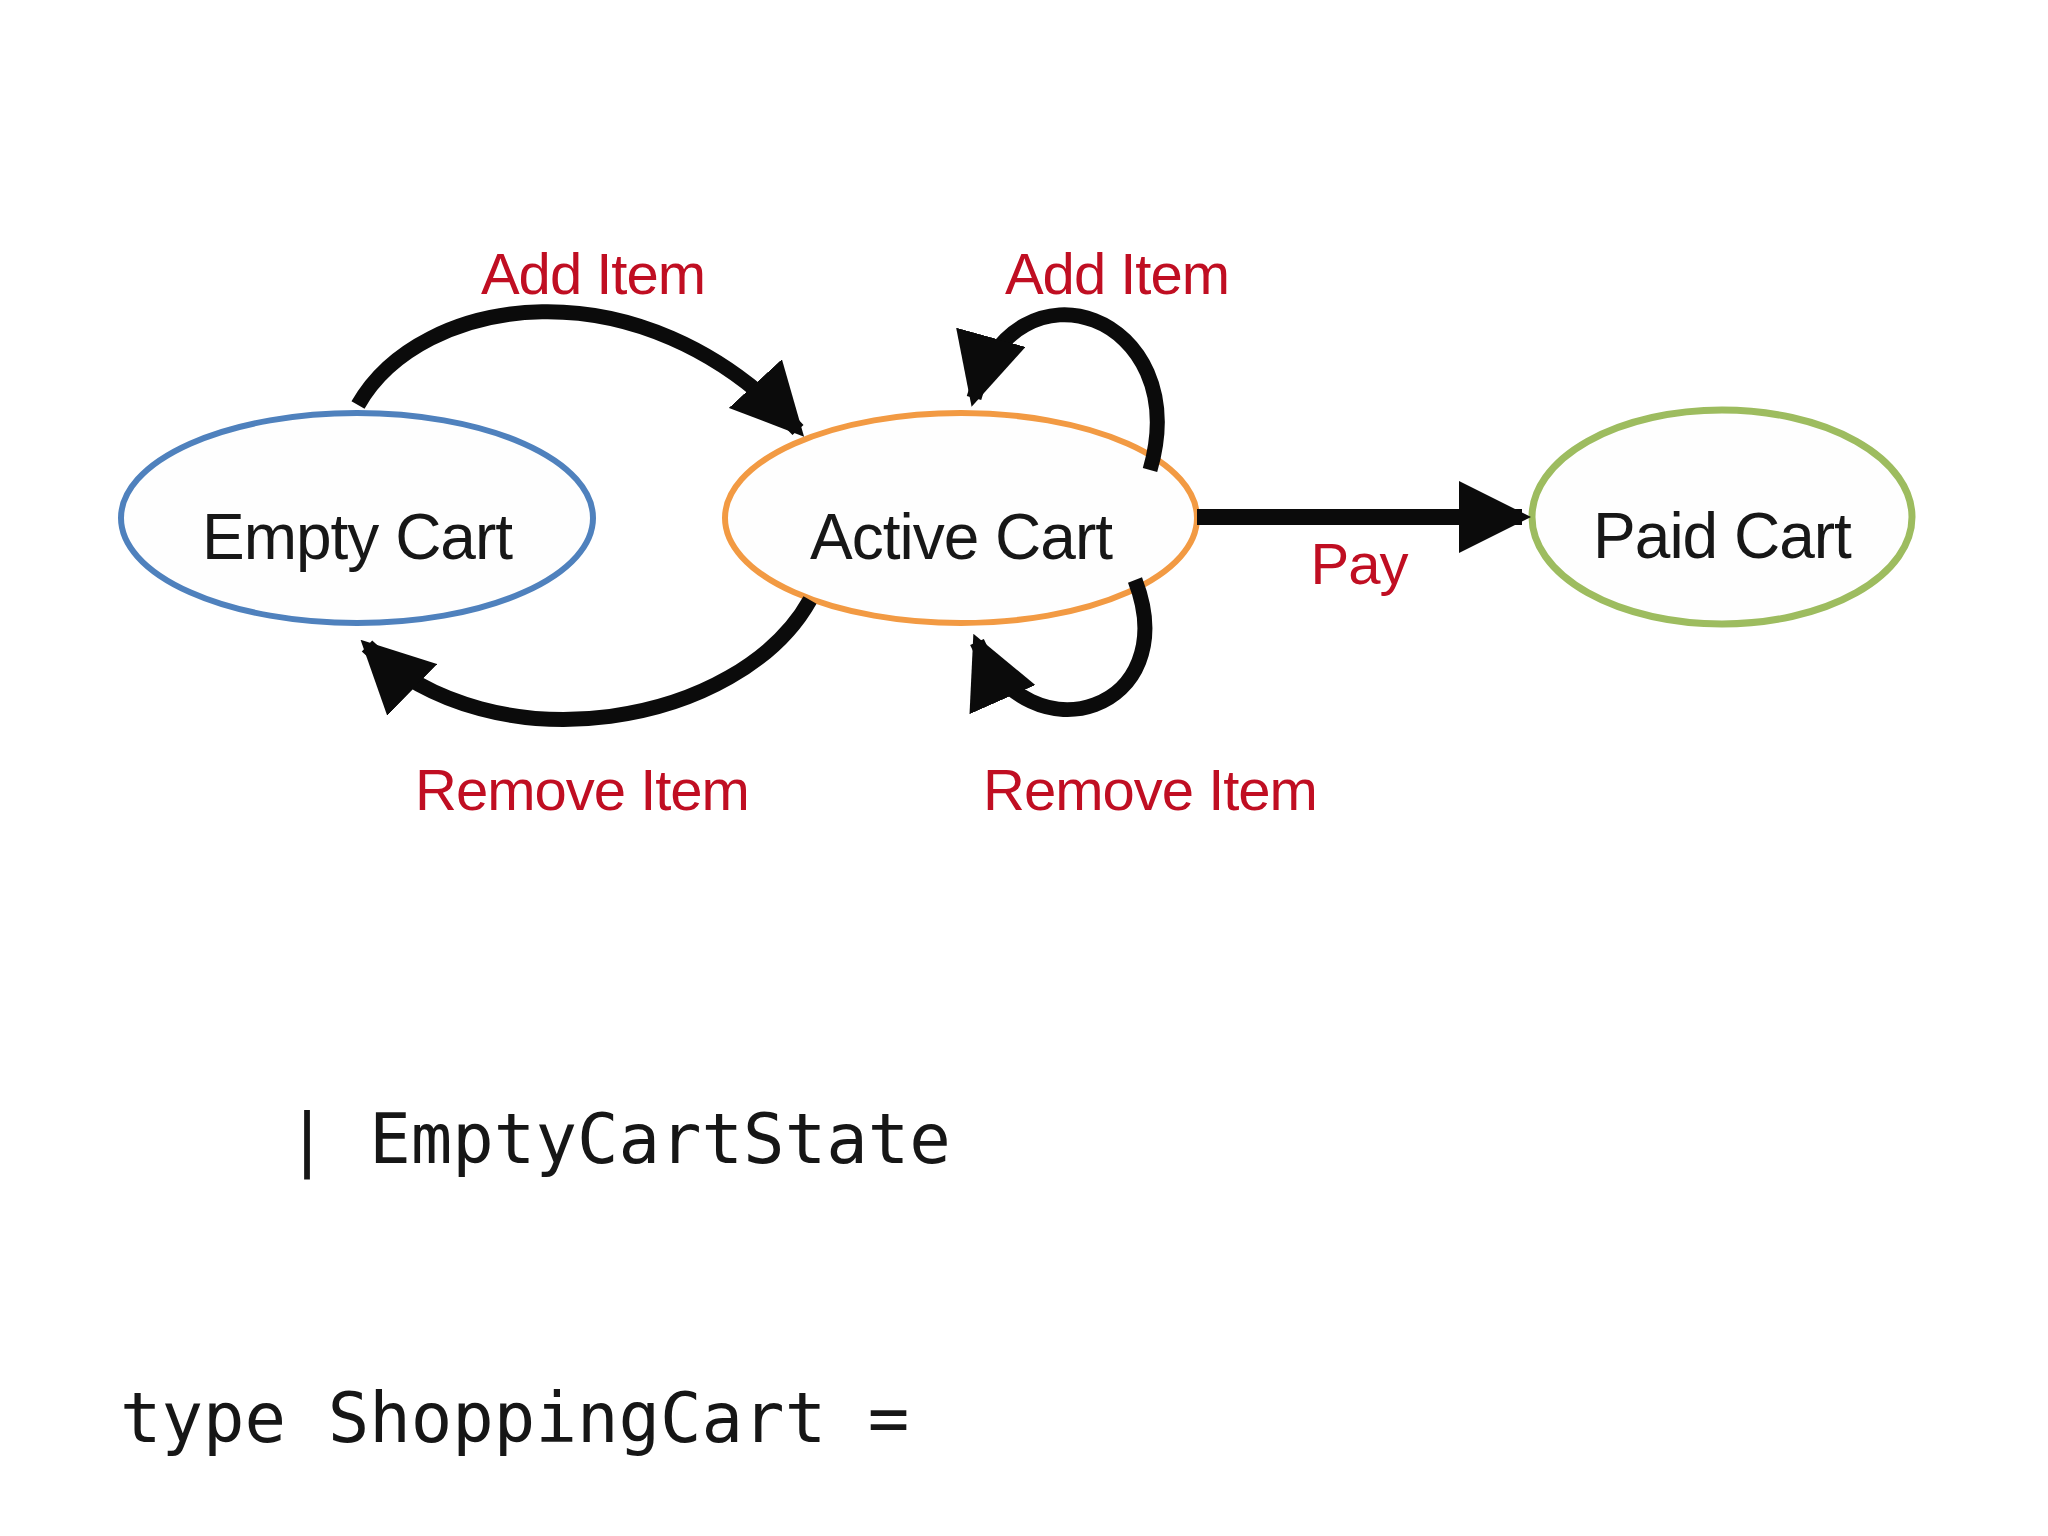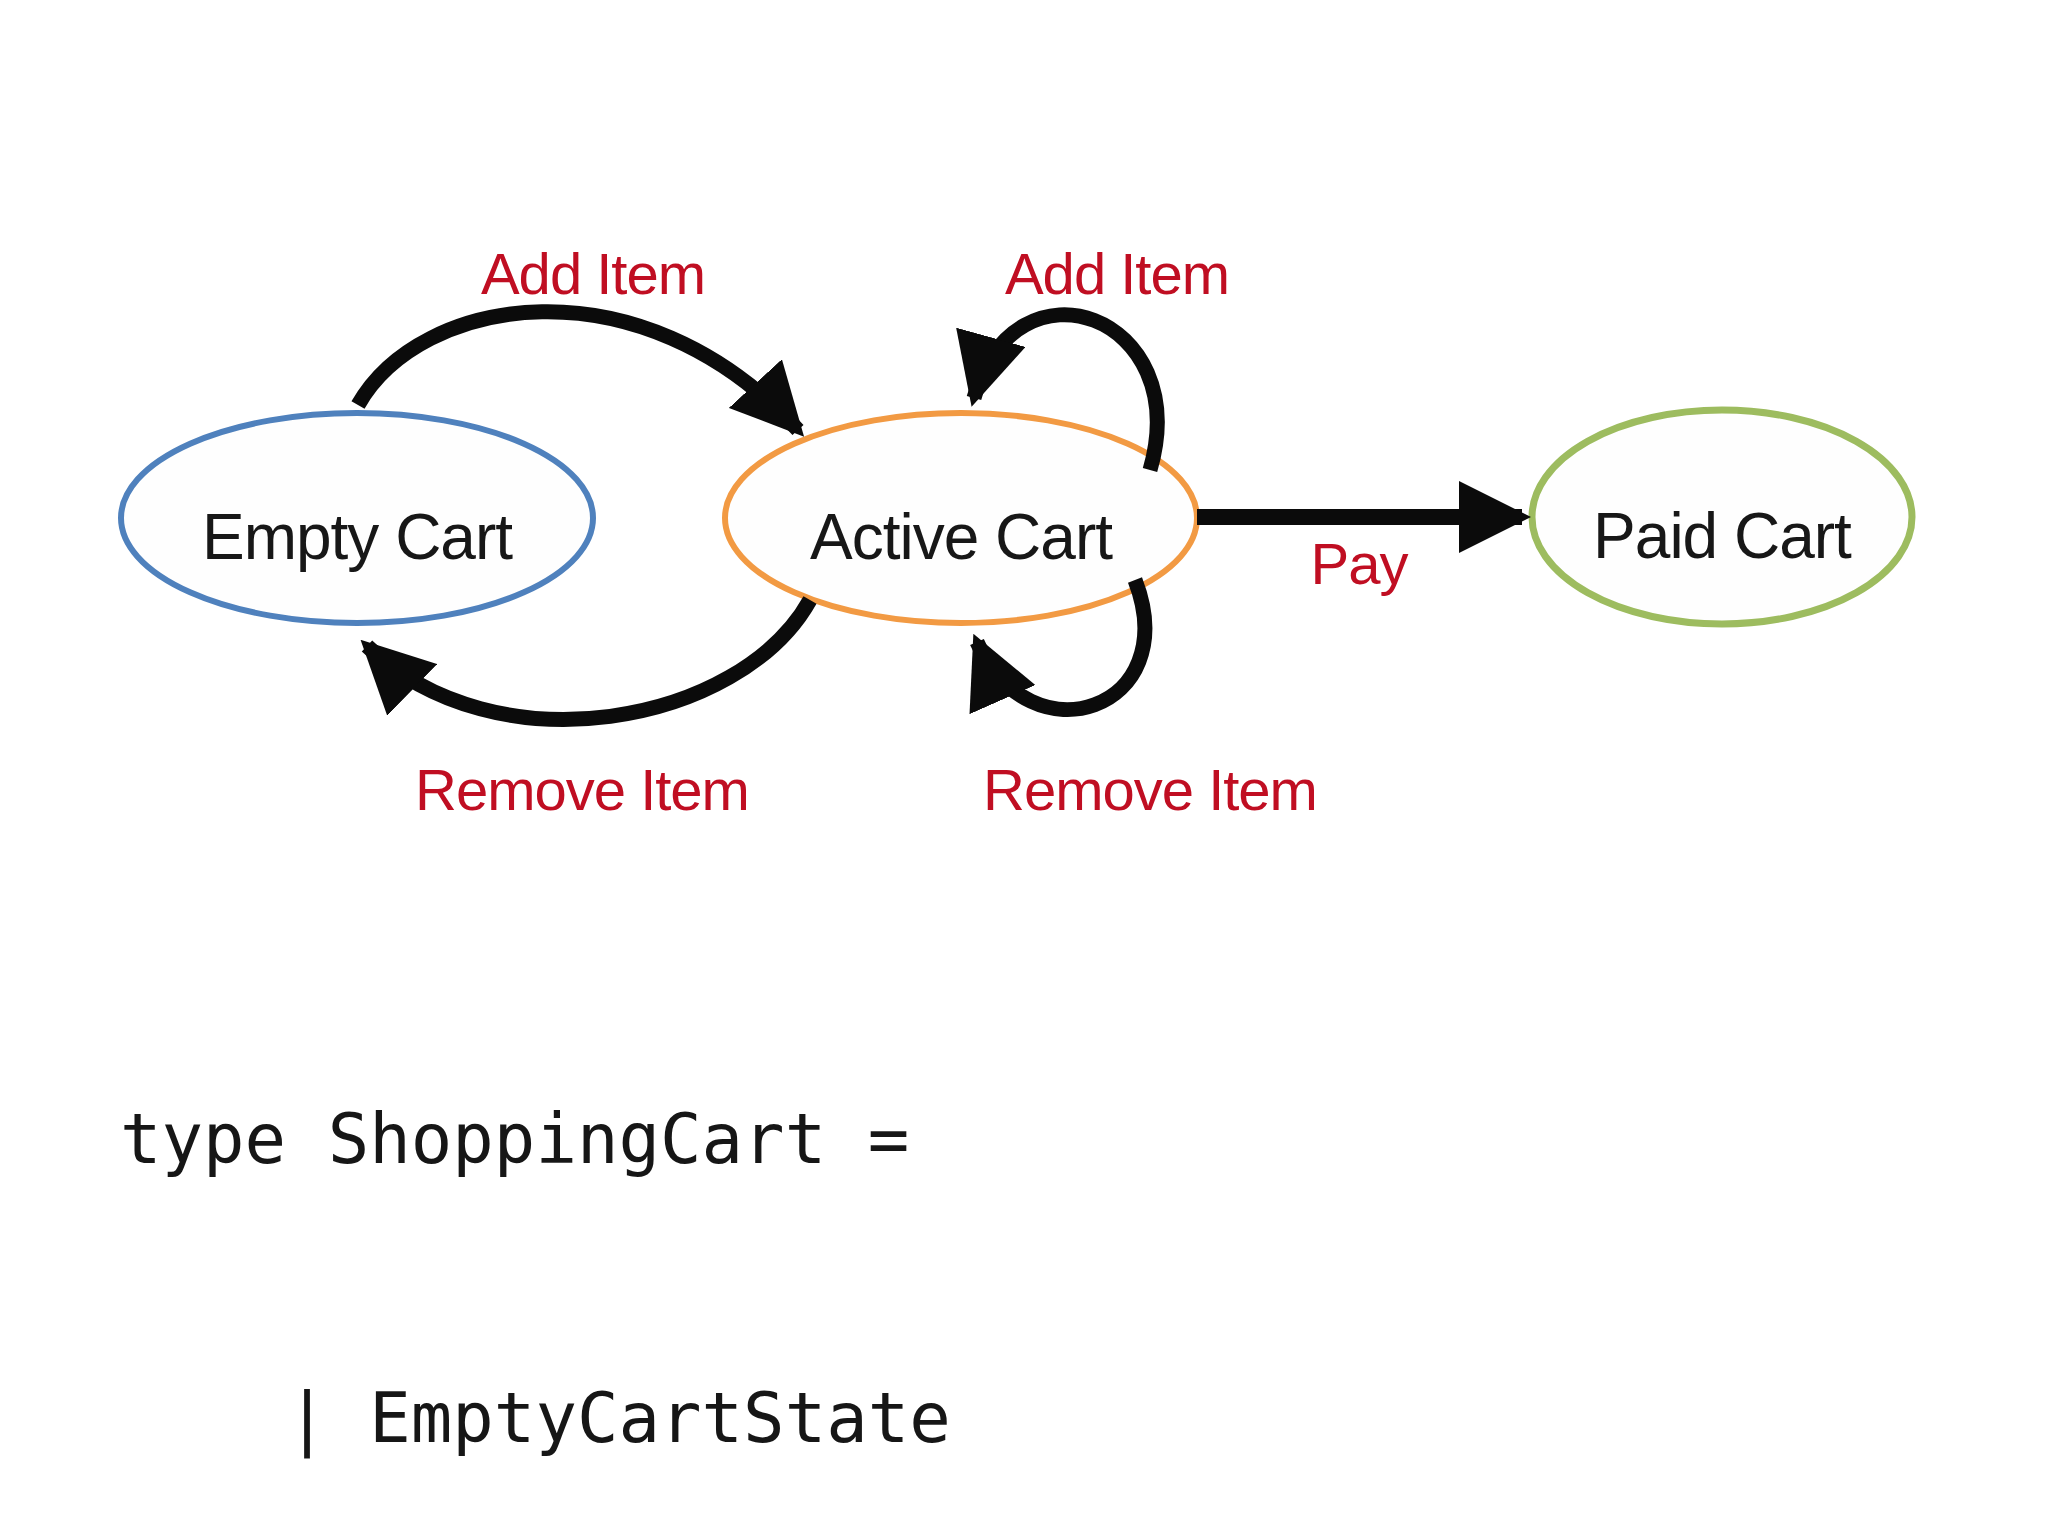--- a/index.html
+++ b/index.html
@@ -76,18 +76,18 @@
 
     <text x="582" y="810" text-anchor="middle" class="edge-label" fill="#C00E22"><tspan>Remove Item</tspan></text>
 
     <text x="1150" y="810" text-anchor="middle" class="edge-label" fill="#C00E22"><tspan>Remove Item</tspan></text>
 
     <text x="1359" y="584" text-anchor="middle" class="edge-label" fill="#C00E22"><tspan>Pay</tspan></text>
   </svg>
 
   
   <div id="code-block">
+    <div>    | EmptyCartState</div>
     <div>type ShoppingCart =</div>
-    <div>    | EmptyCartState</div>
     
     
   </div>
 </div>
 
 </body></html>

